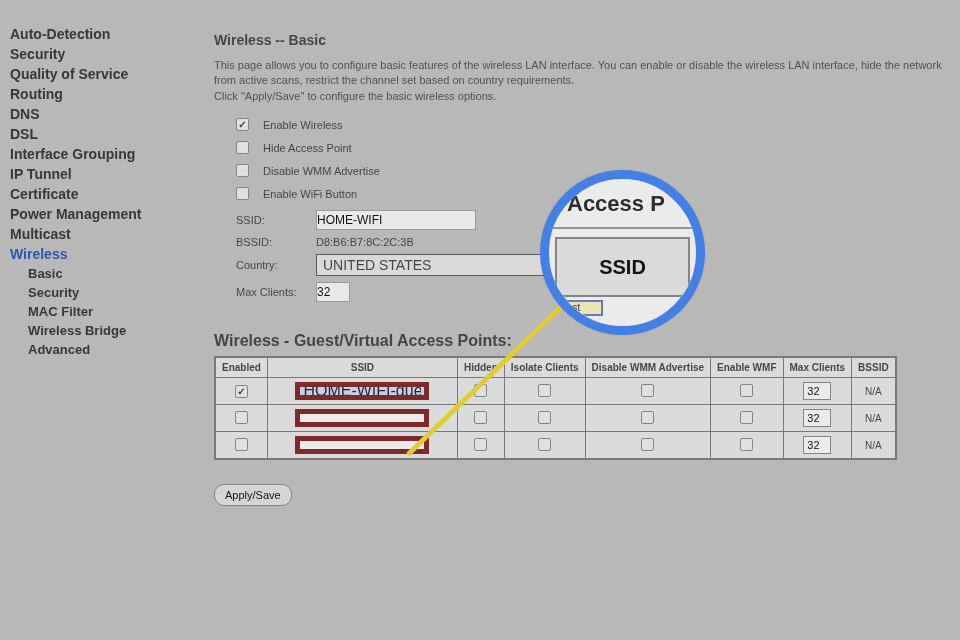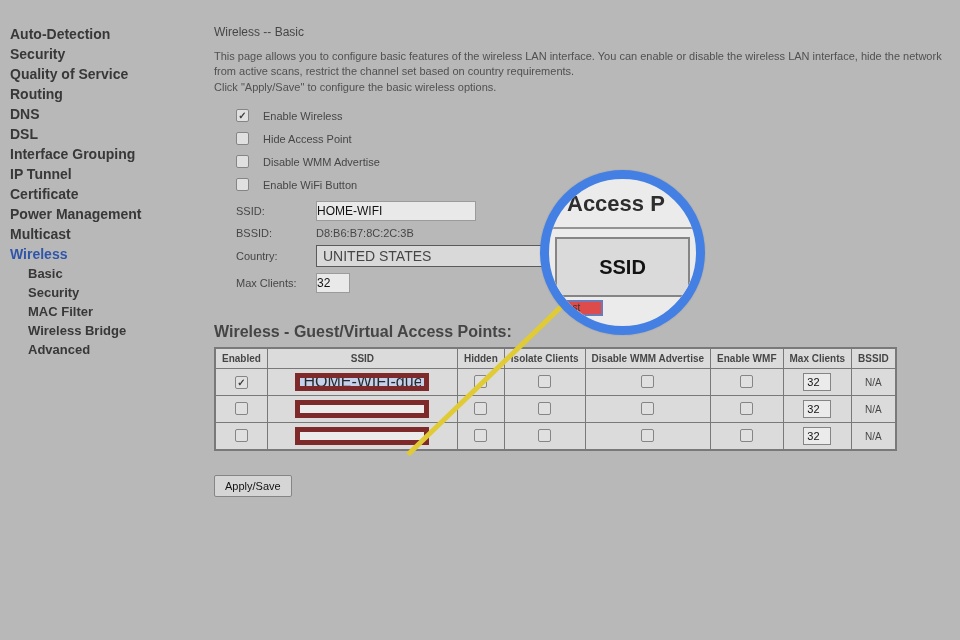--- a/index.html
+++ b/index.html
@@ -33,21 +33,21 @@
 .sidebar .sub { padding-left: 18px; font-size: 13px; }
 .main {
   position: absolute;
   left: 214px;
   top: 24px;
   right: 0;
   padding-right: 4px;
   font-size: 11px;
   color: #3d3d3d;
 }
-.main h3 { font-size: 12px; margin: 1px 0 10px 0; font-weight: normal; }
+.main h3 { font-size: 14px; margin: 8px 0 10px 0; font-weight: bold; }
 .desc { font-size: 11px; line-height: 1.4; margin-bottom: 14px; color:#4a4a4a; }
 .checkrow { display: flex; align-items: flex-end; gap: 14px; margin: 10px 0 10px 22px; }
 .chk {
   width: 13px; height: 13px; border: 1px solid #888; border-radius: 2px;
   background: #f3f3f3; display: inline-flex; align-items:center; justify-content:center;
   font-size:10px; color:#333;
 }
 .chk.checked::after { content:"✓"; font-weight:bold; font-size:10px; color:#333; }
 .fieldrow { display:flex; align-items:center; margin: 6px 0 6px 22px; font-size:11px;}
 .fieldrow .lbl { width: 80px; }
@@ -65,41 +65,41 @@
 .grid { border:2px solid #7a7a7a; border-collapse: collapse; }
 .grid th, .grid td { border:1px solid #7a7a7a; padding:4px 6px; font-size:10px; text-align:center; background:#ededed; }
 .grid th { font-weight:bold; }
 .cellchk { width:13px;height:13px;border:1px solid #888;border-radius:2px;background:#f3f3f3;display:inline-flex;align-items:center;justify-content:center;font-size:10px;color:#333; }
 .cellchk.checked::after{content:"✓";font-weight:bold;}
 .cellinput { width:134px; height:18px; border:5px solid #7f1d1d; font-size:16px; padding:1px 3px; background:#fff;}
 .cellinput.sel { background:#d3e0ff; color:#1a1a1a;}
 .cellnum { width:28px; height:18px; border:1px solid #888; background:#fff; font-size:11px; text-align:left; padding:1px 3px;}
 .applybtn {
   margin-top:24px; border:1px solid #888; background:#e6e6e6; padding:4px 10px;
-  font-size:11px; cursor:pointer; border-radius:2px;
+  font-size:11px; cursor:pointer; border-radius:10px;
 }
 
 .magline {
   position:absolute; background:#f2da2b; height:5px;
   transform-origin: left center;
 }
 .magcircle {
   position:absolute; width:165px; height:165px; border-radius:50%;
   border:9px solid #3b82f6; background:#fff; overflow:hidden;
   box-shadow: 0 0 0 1px rgba(0,0,0,0.04);
 }
 .mag-inner { position:relative; width:100%; height:100%; }
 .mag-ap { position:absolute; top:12px; left:18px; font-weight:bold; font-size:22px; color:#222; }
 .mag-bar { position:absolute; top:48px; left:0; right:0; height:2px; background:#999; }
 .mag-ssid-box {
   position:absolute; top:58px; left:6px; right:6px; height:60px; border:2px solid #888;
   background:#ebebeb; display:flex; align-items:center; justify-content:center;
   font-weight:bold; font-size:20px;
 }
-.mag-bot { position:absolute; bottom:10px; left:14px; width:40px; height:16px; background:#ef4444; border:2px solid #6b7bc0; font-size:10px; color:#2a2a2a; padding:0 2px;}
+.mag-bot { position:absolute; bottom:10px; left:14px; width:40px; height:16px; background:#fef9c3; border:2px solid #6b7bc0; font-size:10px; color:#2a2a2a; padding:0 2px;}
 </style>
 </head>
 <body>
 
 <div class="sidebar" id="sidebar">
     <div class="item">Auto-Detection</div>
     <div class="item">Security</div>
     <div class="item">Quality of Service</div>
     <div class="item">Routing</div>
     <div class="item">DNS</div>

